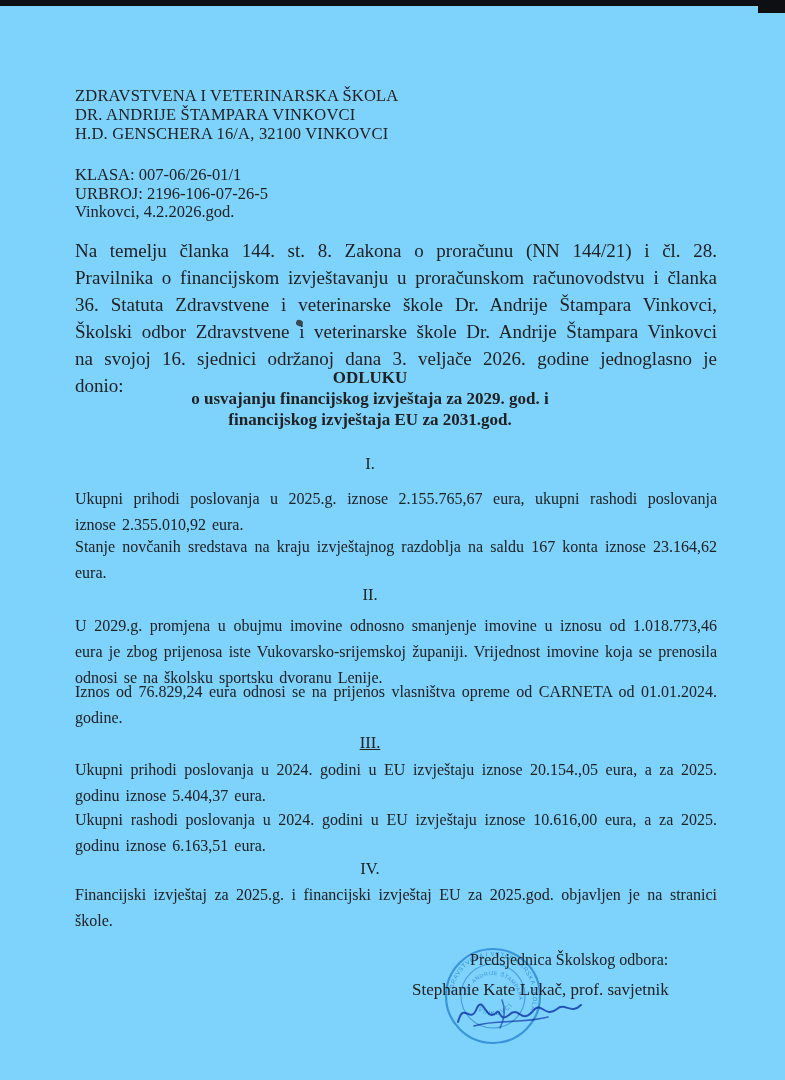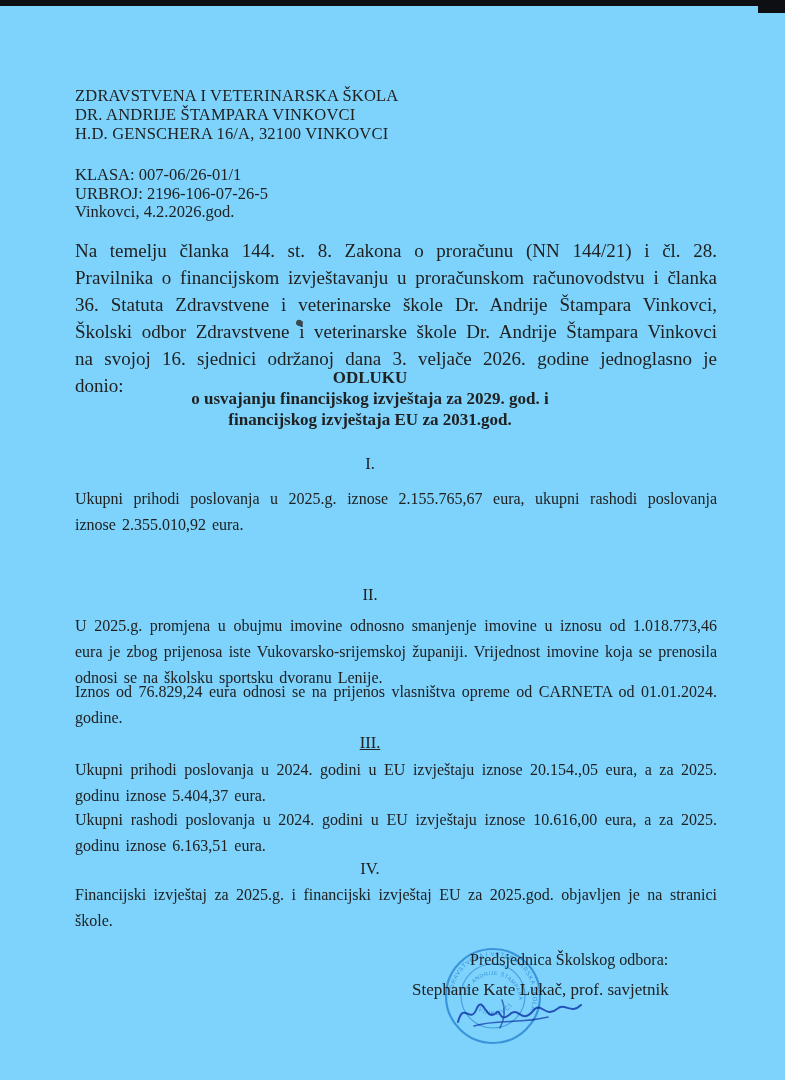--- a/index.html
+++ b/index.html
@@ -79,23 +79,24 @@
   <div class="ink-smudge"></div>
 
   <div class="abs title-block">
     <div>ODLUKU</div>
     <div>o usvajanju financijskog izvještaja za 2029. god. i</div>
     <div>financijskog izvještaja EU za 2031.god.</div>
   </div>
 
   <div class="abs numeral n1">I.</div>
   <div class="abs para s1p1">Ukupni prihodi poslovanja u 2025.g. iznose 2.155.765,67 eura, ukupni rashodi poslovanja iznose 2.355.010,92 eura.</div>
+  <div class="abs para s1p2">Stanje novčanih sredstava na kraju izvještajnog razdoblja na saldu 167 konta iznose 23.164,62 eura.</div>
 
   <div class="abs numeral n2">II.</div>
-  <div class="abs para s2p1">U 2025.g. promjena u obujmu imovine odnosno smanjenje imovine u iznosu od 1.018.773,46 eura je zbog prijenosa iste Vukovarsko-srijemskoj županiji. Vrijednost imovine koja se prenosila odnosi se na školsku sportsku dvoranu Lenije.</div>
+  <div class="abs para s2p1">U 2029.g. promjena u obujmu imovine odnosno smanjenje imovine u iznosu od 1.018.773,46 eura je zbog prijenosa iste Vukovarsko-srijemskoj županiji. Vrijednost imovine koja se prenosila odnosi se na školsku sportsku dvoranu Lenije.</div>
   <div class="abs para s2p2">Iznos od 76.829,24 eura odnosi se na prijenos vlasništva opreme od CARNETA od 01.01.2024. godine.</div>
 
   <div class="abs numeral n3">III.</div>
   <div class="abs para s3p1">Ukupni prihodi poslovanja u 2024. godini u EU izvještaju iznose 20.154.,05 eura, a za 2025. godinu iznose 5.404,37 eura.</div>
   <div class="abs para s3p2">Ukupni rashodi poslovanja u 2024. godini u EU izvještaju iznose 10.616,00 eura, a za 2025. godinu iznose 6.163,51 eura.</div>
 
   <div class="abs numeral n4">IV.</div>
   <div class="abs para s4p1">Financijski izvještaj za 2025.g. i financijski izvještaj EU za 2025.god. objavljen je na stranici škole.</div>
 
   <div class="sig-role">Predsjednica Školskog odbora:</div>

